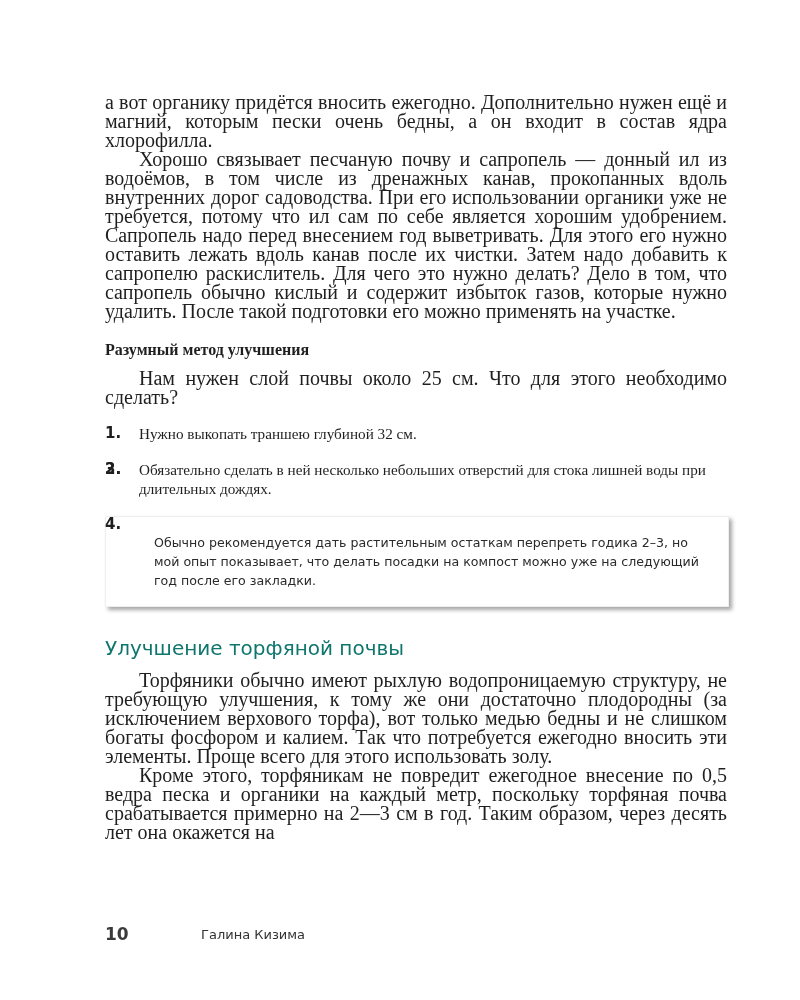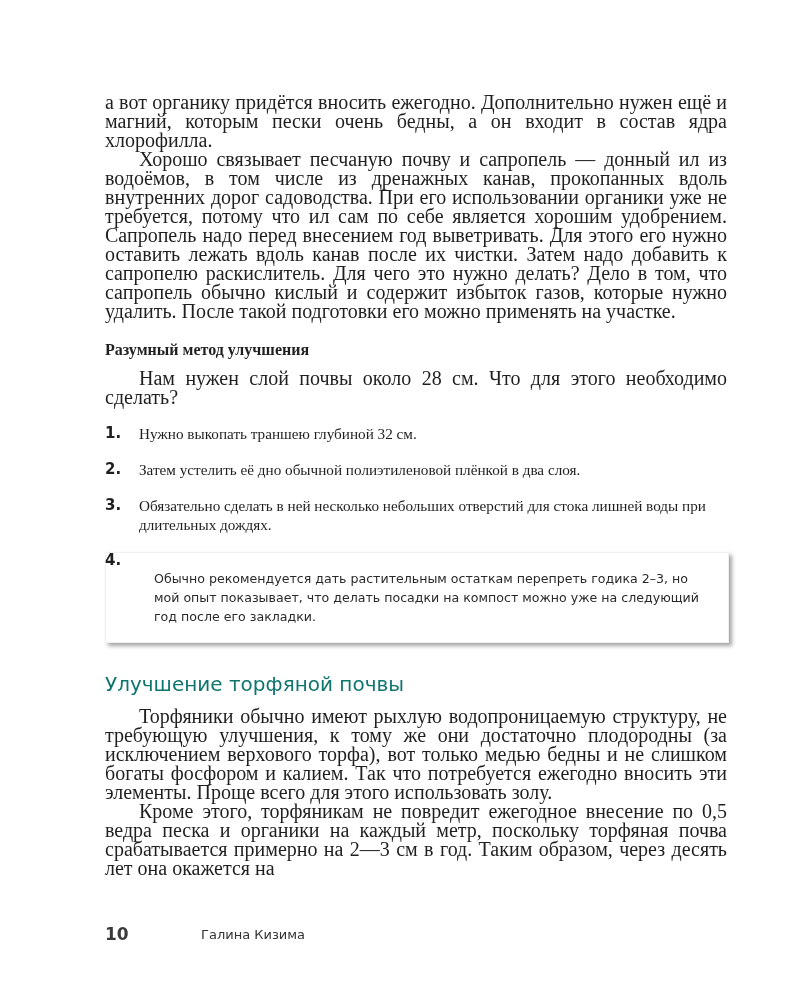--- a/index.html
+++ b/index.html
@@ -22,30 +22,29 @@
     .footer .author { font-family: "DejaVu Sans", sans-serif; font-size: 13px; color: #333; }
   </style>
 </head>
 <body>
 
 <div class="page">
   <p class="body serif">а вот органику придётся вносить ежегодно. Дополнительно нужен ещё и магний, которым пески очень бедны, а он входит в состав ядра хлорофилла.</p>
   <p class="body serif indent">Хорошо связывает песчаную почву и сапропель — донный ил из водоёмов, в том числе из дренажных канав, прокопанных вдоль внутренних дорог садоводства. При его использовании органики уже не требуется, потому что ил сам по себе является хорошим удобрением. Сапропель надо перед внесением год выветривать. Для этого его нужно оставить лежать вдоль канав после их чистки. Затем надо добавить к сапропелю раскислитель. Для чего это нужно делать? Дело в том, что сапропель обычно кислый и содержит избыток газов, которые нужно удалить. После такой подготовки его можно применять на участке.</p>
 
   <h3 class="subhead serif">Разумный метод улучшения</h3>
-  <p class="body serif lead">Нам нужен слой почвы около 28 см. Что для этого необходимо сделать?</p>
+  <p class="body serif lead">Нам нужен слой почвы около 25 см. Что для этого необходимо сделать?</p>
 
   <ol class="steps serif">
     <li>
       <span class="num">1.</span>
       <span>Нужно выкопать траншею глубиной 32 см.</span>
     </li>
     <li>
       <span class="num">2.</span>
-      <span>Затем устелить её дно обычной полиэтиленовой плёнкой в два слоя.</span>
     </li>
     <li>
       <span class="num">3.</span>
       <span>Обязательно сделать в ней несколько небольших отверстий для стока лишней воды при длительных дождях.</span>
     </li>
     <li>
       <span class="num">4.</span>
     </li>
   </ol>
 

